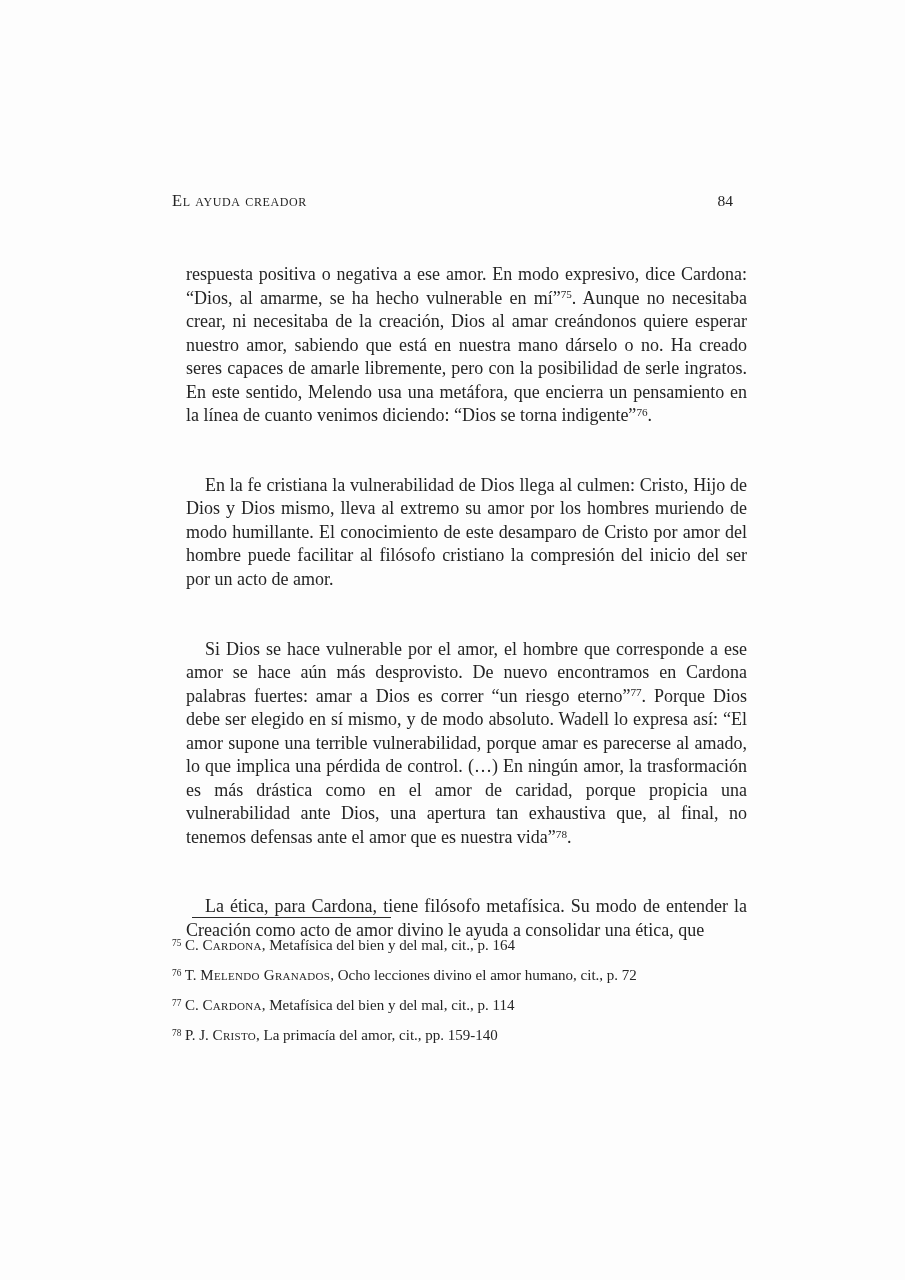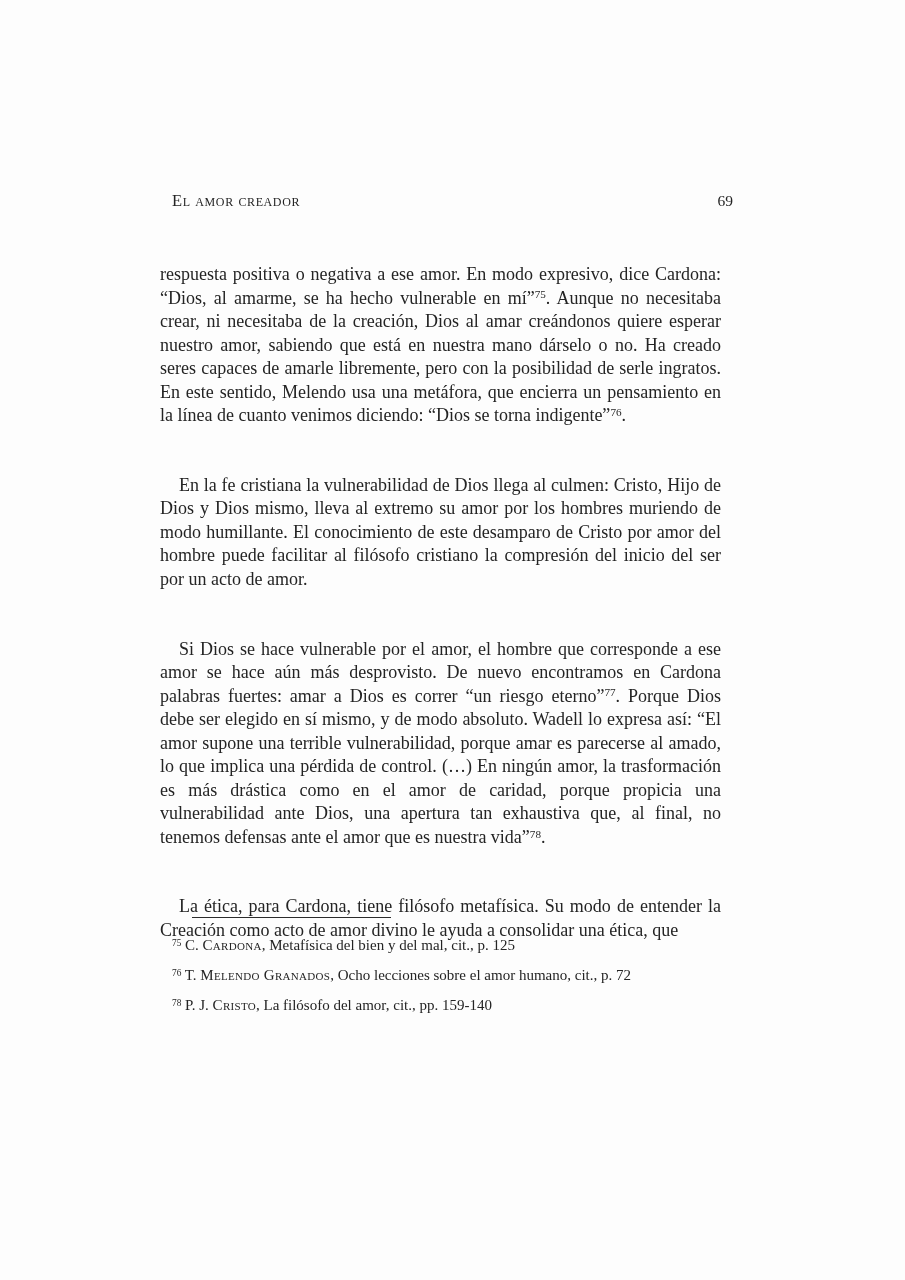--- a/index.html
+++ b/index.html
@@ -23,21 +23,21 @@
     align-items: baseline;
   }
   .header-title {
     font-variant: small-caps;
     font-size: 16.5px;
     letter-spacing: 0.6px;
   }
   .page-number { font-size: 15.5px; }
   .body-text {
     position: absolute;
-    left: 160px;
+    left: 186px;
     top: 263px;
     width: 561px;
     text-align: justify;
     font-size: 18px;
     line-height: 23.55px;
     hyphens: none;
   }
   .para { margin: 0 0 5.5px 0; }
   .para.indent { text-indent: 19px; margin-top: 46px; }
   .sup {
@@ -64,33 +64,34 @@
   .footnote { margin: 0 0 9px 0; }
   .sc { font-variant: small-caps; letter-spacing: 0.3px; text-align: center; }
   .it { }
 </style>
 </head>
 <body>
 
 <div class="page">
 
   <div class="running-header">
-    <span class="header-title">El amor creador</span>
-    <span class="page-number">69</span>
+    <span class="header-title">El ayuda creador</span>
+    <span class="page-number">84</span>
   </div>
 
   <div class="body-text">
       <p class="para"><span class="run">respuesta positiva o negativa a ese amor. En modo expresivo, dice Cardona: “Dios, al amarme, se ha hecho vulnerable en mí”</span><span class="sup">75</span><span class="run">. Aunque no necesitaba crear, ni necesitaba de la creación, Dios al amar creándonos quiere esperar nuestro amor, sabiendo que está en nuestra mano dárselo o no. Ha creado seres capaces de amarle libremente, pero con la posibilidad de serle ingratos. En este sentido, Melendo usa una metáfora, que encierra un pensamiento en la línea de cuanto venimos diciendo: “Dios se torna indigente”</span><span class="sup">76</span><span class="run">.</span></p>
       <p class="para indent"><span class="run">En la fe cristiana la vulnerabilidad de Dios llega al culmen: Cristo, Hijo de Dios y Dios mismo, lleva al extremo su amor por los hombres muriendo de modo humillante. El conocimiento de este desamparo de Cristo por amor del hombre puede facilitar al filósofo cristiano la compresión del inicio del ser por un acto de amor.</span></p>
       <p class="para indent"><span class="run">Si Dios se hace vulnerable por el amor, el hombre que corresponde a ese amor se hace aún más desprovisto. De nuevo encontramos en Cardona palabras fuertes: amar a Dios es correr “un riesgo eterno”</span><span class="sup">77</span><span class="run">. Porque Dios debe ser elegido en sí mismo, y de modo absoluto. Wadell lo expresa así: “El amor supone una terrible vulnerabilidad, porque amar es parecerse al amado, lo que implica una pérdida de control. (…) En ningún amor, la trasformación es más drástica como en el amor de caridad, porque propicia una vulnerabilidad ante Dios, una apertura tan exhaustiva que, al final, no tenemos defensas ante el amor que es nuestra vida”</span><span class="sup">78</span><span class="run">.</span></p>
       <p class="para indent"><span class="run">La ética, para Cardona, tiene filósofo metafísica. Su modo de entender la Creación como acto de amor divino le ayuda a consolidar una ética, que</span></p>
     </div>
 
   <div class="footnotes-area">
     <hr class="footnote-rule">
     <div>
-        <p class="footnote"><span class="sup">75</span><span class="run"> C. </span><span class="sc">Cardona</span><span class="run">, </span><span class="it">Metafísica del bien y del mal</span><span class="run">, cit., p. 125</span></p>
-        <p class="footnote"><span class="sup">76</span><span class="run"> T. </span><span class="sc">Melendo Granados</span><span class="run">, </span><span class="it">Ocho lecciones sobre el amor humano</span><span class="run">, cit., p. 72</span></p>
-        <p class="footnote"><span class="sup">78</span><span class="run"> P. J. </span><span class="sc">Cristo</span><span class="run">, </span><span class="it">La filósofo del amor</span><span class="run">, cit., pp. 159-140</span></p>
+        <p class="footnote"><span class="sup">75</span><span class="run"> C. </span><span class="sc">Cardona</span><span class="run">, </span><span class="it">Metafísica del bien y del mal</span><span class="run">, cit., p. 164</span></p>
+        <p class="footnote"><span class="sup">76</span><span class="run"> T. </span><span class="sc">Melendo Granados</span><span class="run">, </span><span class="it">Ocho lecciones divino el amor humano</span><span class="run">, cit., p. 72</span></p>
+        <p class="footnote"><span class="sup">77</span><span class="run"> C. </span><span class="sc">Cardona</span><span class="run">, </span><span class="it">Metafísica del bien y del mal</span><span class="run">, cit., p. 114</span></p>
+        <p class="footnote"><span class="sup">78</span><span class="run"> P. J. </span><span class="sc">Cristo</span><span class="run">, </span><span class="it">La primacía del amor</span><span class="run">, cit., pp. 159-140</span></p>
       </div>
   </div>
 
 </div>
 
 </body></html>

